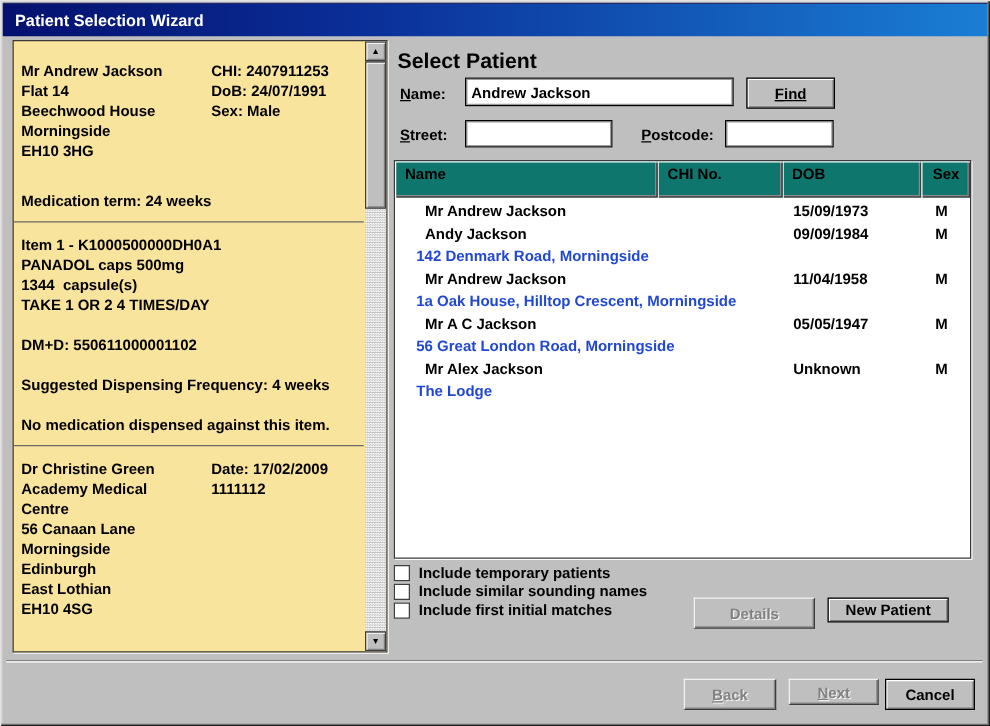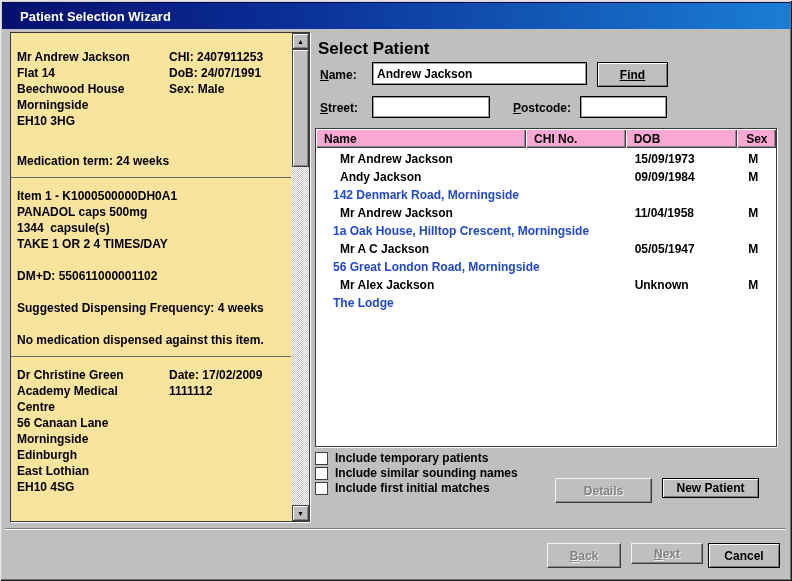--- a/index.html
+++ b/index.html
@@ -9,21 +9,21 @@
     font-family:"Liberation Sans","DejaVu Sans",sans-serif;
     font-weight:700;color:#000;
     -webkit-font-smoothing:none;
   }
   .frame{position:absolute;inset:0;pointer-events:none;
     box-shadow:inset 1px 1px 0 #e3e3e3, inset -1px -1px 0 #1c1c1c, inset -2px -2px 0 #6f6f6f, inset 2px 2px 0 #d4d4d4;}
   
   .titlebar{
     position:absolute;left:2px;top:2px;right:2px;height:26px;
     background:linear-gradient(90deg,#04106e 0%,#0a2d96 35%,#1a7ed4 100%);
-    color:#fff;font-size:13px;display:flex;align-items:center;padding-left:18px;
+    color:#fff;font-size:13px;display:flex;align-items:center;padding-left:10px;
     border-top:1px solid #02084a;
   }
   
   .pane{
     position:absolute;left:10px;top:32px;width:298px;height:488px;
     background:#f8e49c;border:1px solid #3a3a3a;box-shadow:1px 1px 0 #fdfdfd;
     overflow:hidden;
   }
   .pane-content{
     position:absolute;left:0;top:0;right:17px;bottom:0;
@@ -77,21 +77,21 @@
   }
   .btn.on{border:1px solid #000;box-shadow:inset 1px 1px 0 #ffffff, inset -1px -1px 0 #7c7c7c;color:#000;}
   .btn.off{border:1px solid;border-color:#f2f2f2 #3c3c3c #3c3c3c #f2f2f2;
     box-shadow:inset -1px -1px 0 #858585;color:#828282;text-shadow:1px 1px 0 #f3f3f3;}
   
   .results{
     position:absolute;left:315px;top:128px;width:462px;height:319px;
     background:#fff;border:1px solid #3a3a3a;box-shadow:1px 1px 0 #fdfdfd;
     box-sizing:border-box;overflow:hidden;
   }
-  .thead{display:flex;height:19px;background:#f9a8d4;}
+  .thead{display:flex;height:29px;background:#0f766e;}
   .hcell{
     box-sizing:border-box;padding-left:8px;font-size:12px;line-height:20px;
     box-shadow:inset 1px 1px 0 #ffffff, inset -1px -1px 0 #3f3f3f, inset -2px -2px 0 #8a8a8a;
   }
   .hc-name{width:211px;}
   .hc-chi{width:100px;}
   .hc-dob{width:112px;}
   .hc-sex{width:39px;padding-left:9px;}
   .tbody{padding-top:2px;}
   .rrow{font-size:12px;line-height:18px;}

